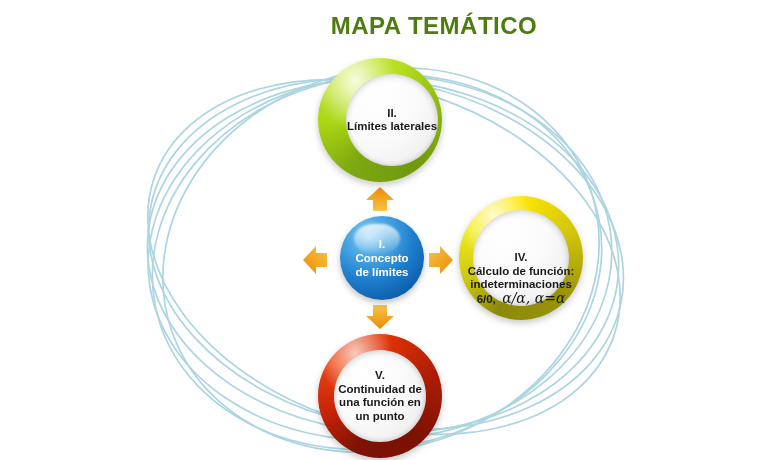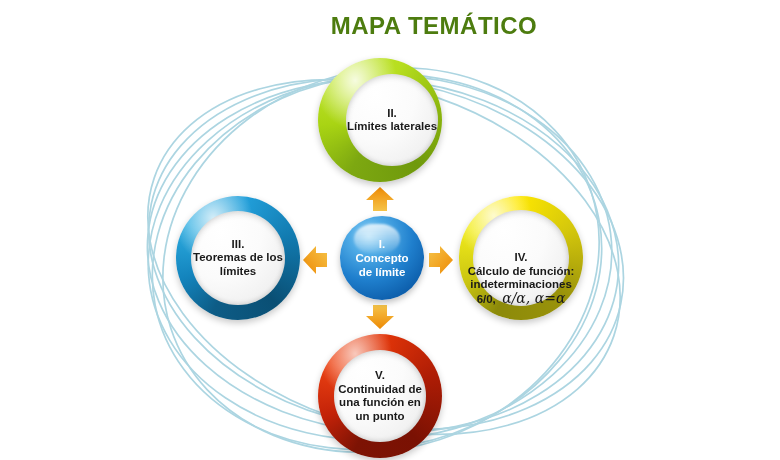--- a/index.html
+++ b/index.html
@@ -238,32 +238,23 @@
     <div class="inner">
       <div class="label">
         <span class="ln">V.</span>
         <span class="ln">Continuidad de</span>
         <span class="ln">una función en</span>
         <span class="ln">un punto</span>
       </div>
     </div>
   </div>
 
-  <div class="node" id="node-left">
-    <div class="inner">
-      <div class="label">
-        <span class="ln">III.</span>
-        <span class="ln">Teoremas de los</span>
-        <span class="ln">límites</span>
-      </div>
-    </div>
-  </div>
 
   <div class="node" id="node-center">
     <div class="gloss"></div>
     <div class="label">
       <span class="ln">I.</span>
       <span class="ln">Concepto</span>
-      <span class="ln">de límite</span>
+      <span class="ln">de límites</span>
     </div>
   </div>
 
 </div>
 
 </body></html>

